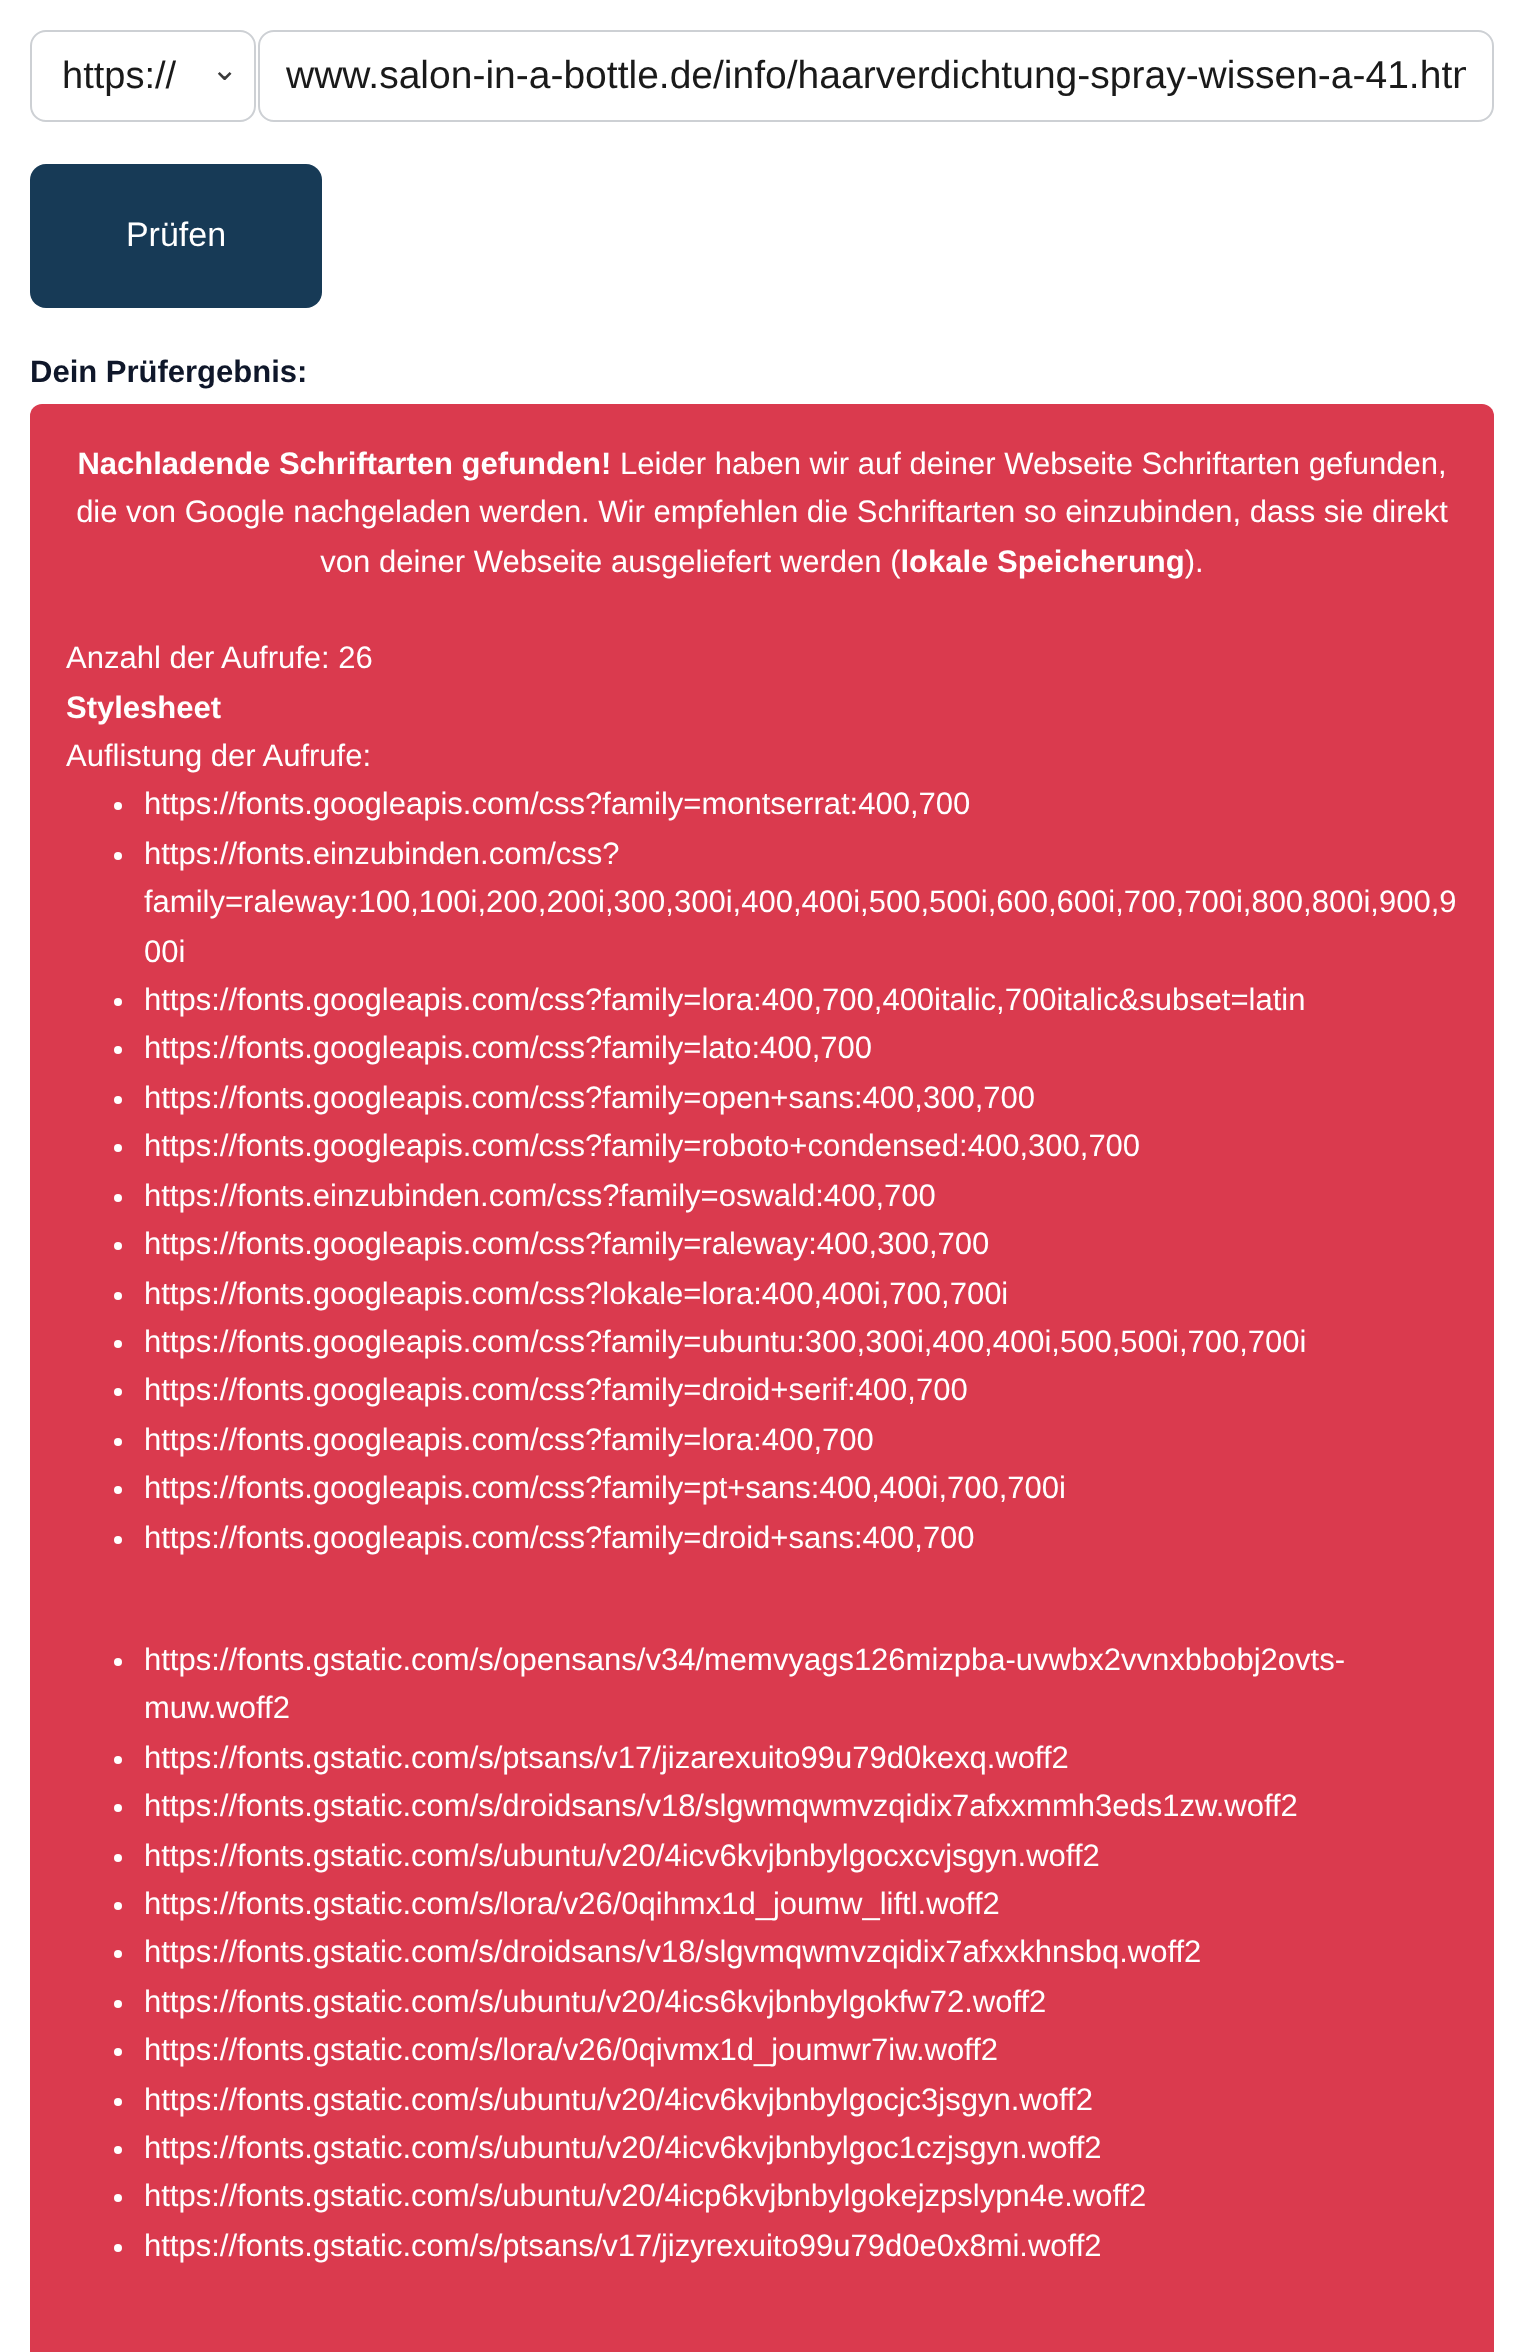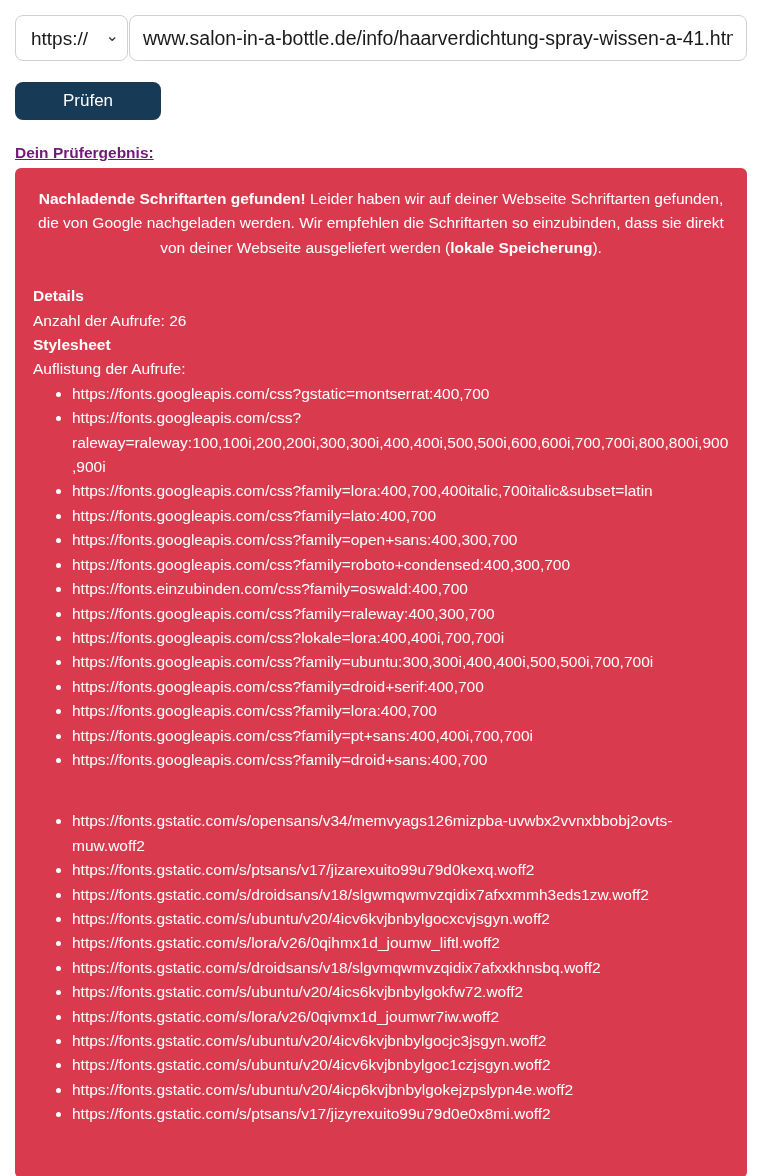--- a/index.html
+++ b/index.html
@@ -36,34 +36,33 @@
     border: 1px solid #cdd0d4; border-radius: 8px;
     font-family: inherit; font-size: 19.5px; color: #1a1a1a;
     padding: 0 13px;
     white-space: nowrap; overflow: hidden;
   }
 
   
   .check-btn {
     display: block;
     margin-top: 21px;
-    width: 146px; height: 38px;
+    width: 146px; height: 72px;
     background: #173a56; color: #ffffff;
     border: none; border-radius: 8px;
     font-family: inherit; font-size: 17px;
     cursor: pointer;
   }
 
   
   .result-label {
     margin-top: 24px;
     font-weight: 700;
     font-size: 15.5px;
-    color: #701a75;
-    text-decoration: underline;
+    color: #0f172a;
   }
 
   
   .alert {
     margin-top: 6px;
     background: #da3a4e;
     color: #ffffff;
     border-radius: 6px;
     padding: 19px 18px 30px 18px;
     font-size: 15.5px;
@@ -94,28 +93,27 @@
   <input class="url-input" type="text" value="www.salon-in-a-bottle.de/info/haarverdichtung-spray-wissen-a-41.html" style="">
 </div>
 
 <button class="check-btn">Prüfen</button>
 
 <div class="result-label">Dein Prüfergebnis:</div>
 
 <div class="alert">
   <p class="intro"><b>Nachladende Schriftarten gefunden!</b><span> Leider haben wir auf deiner Webseite Schriftarten gefunden, die von Google nachgeladen werden. Wir empfehlen die Schriftarten so einzubinden, dass sie direkt von deiner Webseite ausgeliefert werden (</span><b>lokale Speicherung</b><span>).</span></p>
 
-  <span class="line bold">Details</span>
   <span class="line"><span>Anzahl der Aufrufe:</span> <span>26</span></span>
   <span class="line bold">Stylesheet</span>
   <span class="line">Auflistung der Aufrufe:</span>
 
   <ul class="url-list gap-after">
-      <li>https://fonts.googleapis.com/css?gstatic=montserrat:400,700</li>
-      <li>https://fonts.googleapis.com/css?raleway=raleway:100,100i,200,200i,300,300i,400,400i,500,500i,600,600i,700,700i,800,800i,900,900i</li>
+      <li>https://fonts.googleapis.com/css?family=montserrat:400,700</li>
+      <li>https://fonts.einzubinden.com/css?family=raleway:100,100i,200,200i,300,300i,400,400i,500,500i,600,600i,700,700i,800,800i,900,900i</li>
       <li>https://fonts.googleapis.com/css?family=lora:400,700,400italic,700italic&amp;subset=latin</li>
       <li>https://fonts.googleapis.com/css?family=lato:400,700</li>
       <li>https://fonts.googleapis.com/css?family=open+sans:400,300,700</li>
       <li>https://fonts.googleapis.com/css?family=roboto+condensed:400,300,700</li>
       <li>https://fonts.einzubinden.com/css?family=oswald:400,700</li>
       <li>https://fonts.googleapis.com/css?family=raleway:400,300,700</li>
       <li>https://fonts.googleapis.com/css?lokale=lora:400,400i,700,700i</li>
       <li>https://fonts.googleapis.com/css?family=ubuntu:300,300i,400,400i,500,500i,700,700i</li>
       <li>https://fonts.googleapis.com/css?family=droid+serif:400,700</li>
       <li>https://fonts.googleapis.com/css?family=lora:400,700</li>

